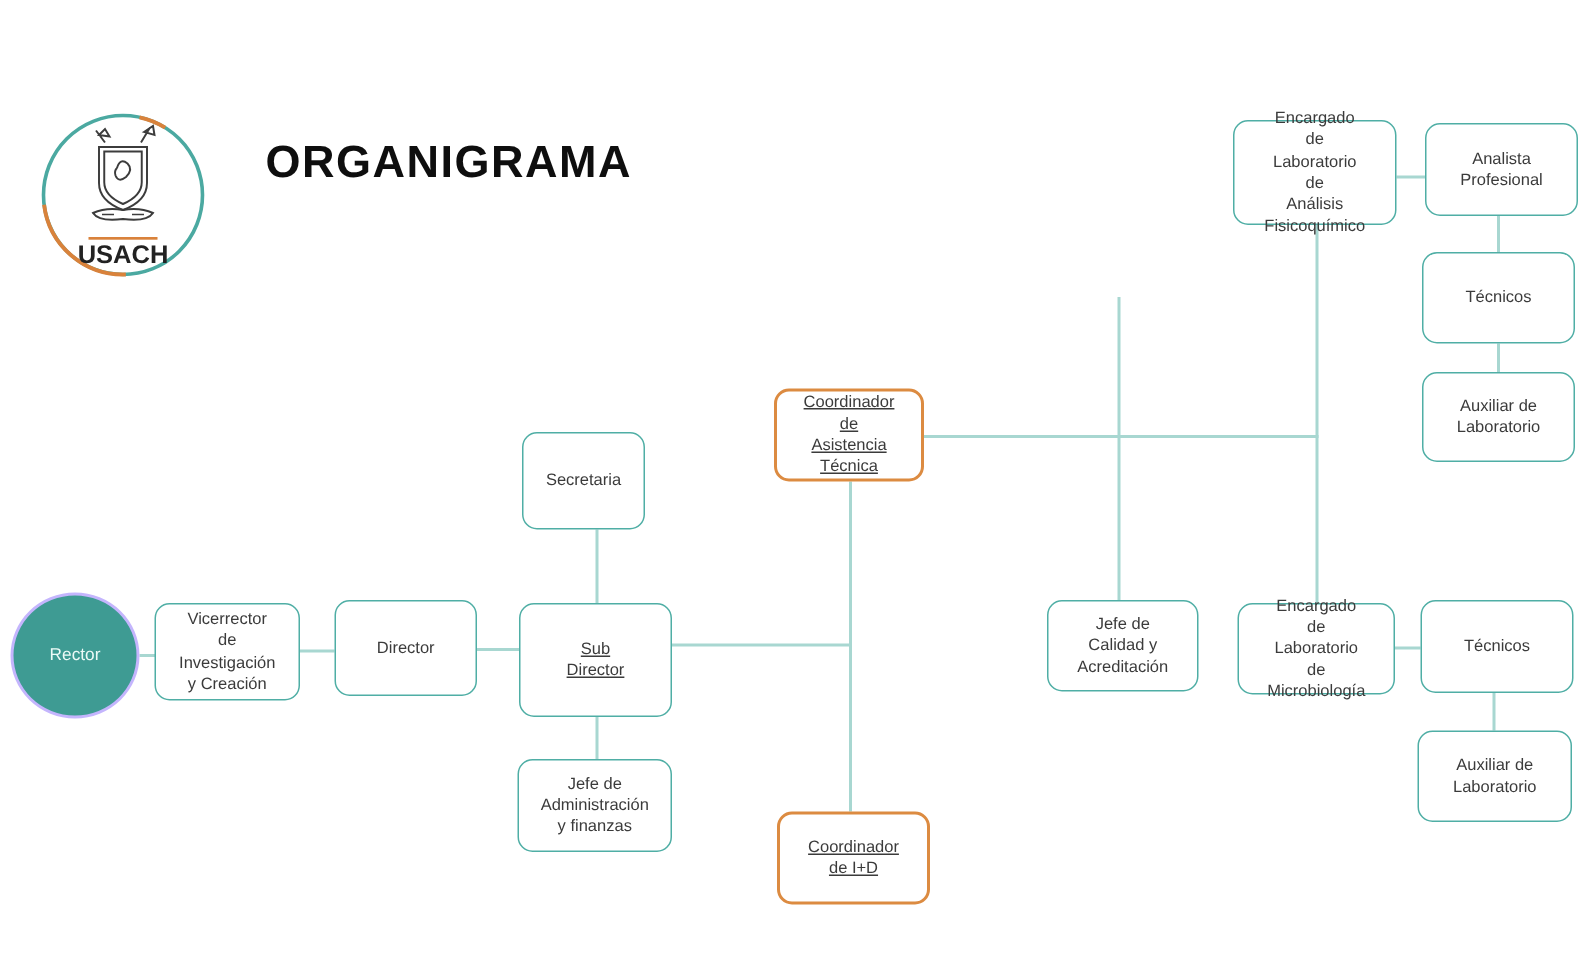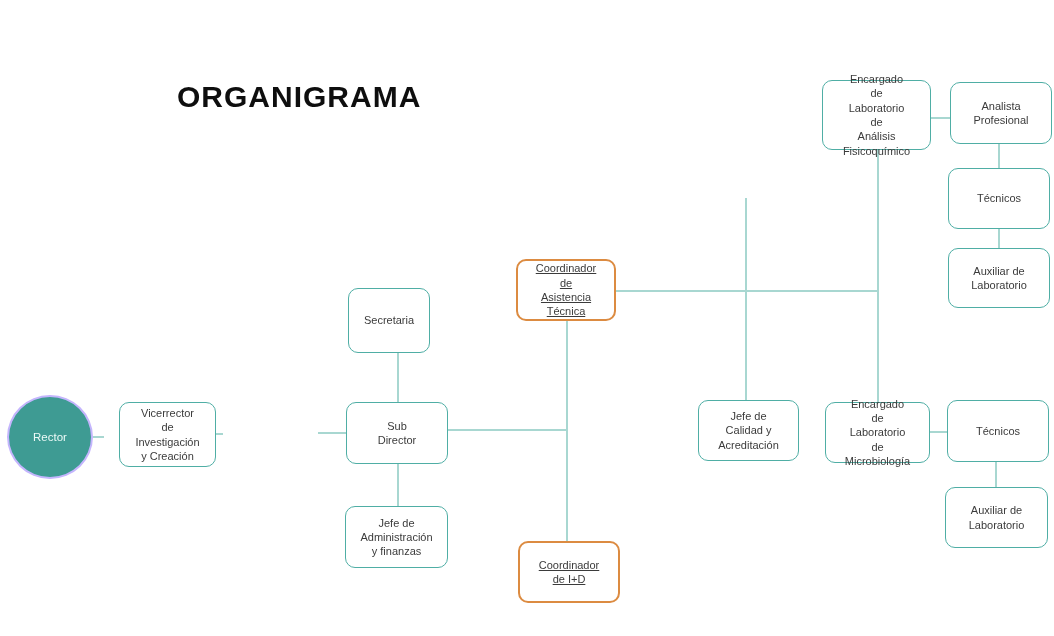--- a/index.html
+++ b/index.html
@@ -1,21 +1,21 @@
 <!DOCTYPE html>
 <html><head>
 <meta charset="utf-8">
 <style>
   html,body{margin:0;padding:0;background:#fff;}
   #canvas{
     position:relative;width:1054px;height:636px;background:#ffffff;
     font-family:"Liberation Sans","DejaVu Sans",sans-serif;overflow:hidden;
   }
   .page-title{
-    position:absolute;left:177px;top:80px;font-size:30px;font-weight:bold;
+    position:absolute;left:177px;top:92px;font-size:30px;font-weight:bold;
     letter-spacing:1px;color:#0e0e0e;
   }
   .node{
     position:absolute;background:#fff;border:1.6px solid #4FAEA5;border-radius:10px;
     display:flex;align-items:center;justify-content:center;text-align:center;
     font-size:11px;line-height:1.3;color:#3b3b3b;white-space:pre-line;
     padding:20px;box-sizing:border-box;
   }
   .node.orange{border-color:#DC8B41;border-width:2px;text-decoration:underline;}
   .rector{
@@ -26,20 +26,38 @@
   .hline,.vline{position:absolute;background:#A8D7D1;}
   .hline{height:2px;}
   .vline{width:2px;}
   .logo{position:absolute;left:26px;top:74px;width:112px;height:112px;}
 </style>
 </head>
 <body>
 
 <div id="canvas">
 
+  <div class="logo">
+    <svg width="112" height="112" viewBox="0 0 112 112">
+      <circle cx="56" cy="56" r="53" fill="#ffffff" stroke="#4BA9A1" stroke-width="2.4"></circle>
+      <path d="M3.4 62.5 A 53 53 0 0 0 57.9 109" fill="none" stroke="#D9823B" stroke-width="2.6"></path>
+      <path d="M67 4.2 A 53 53 0 0 1 84.1 11.1" fill="none" stroke="#D9823B" stroke-width="2.6"></path>
+      <g stroke="#3c3c3c" stroke-width="1.3" fill="none">
+        <path d="M40 24 H72 V48 Q72 60 56 66 Q40 60 40 48 Z"></path>
+        <path d="M43.5 27 H68.5 V47.5 Q68.5 56.5 56 62 Q43.5 56.5 43.5 47.5 Z"></path>
+        <path d="M44 21 L38 13 M40 16 L44 12 L47 17 Z"></path>
+        <path d="M68 21 L74 11 M70 14 L76 10 L77 16 Z"></path>
+        <path d="M52 38 Q54 31 59 35 Q63 39 58 44 Q53 48 51 43 Q50 40 52 38"></path>
+        <path d="M36 68 Q45 64 56 66 Q67 64 76 68 Q72 74 56 72 Q40 74 36 68 Z"></path>
+        <path d="M42 69 H50 M62 69 H70" stroke-width="0.9"></path>
+      </g>
+      <rect x="33" y="84" width="46" height="1.8" fill="#D9823B"></rect>
+      <text x="56" y="101" text-anchor="middle" font-family="Liberation Sans, sans-serif" font-size="17" font-weight="bold" fill="#222">USACH</text>
+    </svg>
+  </div>
 
   <div class="page-title">ORGANIGRAMA</div>
 
   <div class="hline" style="left:93px;top:436px;width:11px;"></div>
   <div class="hline" style="left:200px;top:433px;width:23px;"></div>
   <div class="hline" style="left:318px;top:432px;width:28px;"></div>
   <div class="vline" style="left:397px;top:353px;height:49px;"></div>
   <div class="vline" style="left:397px;top:464px;height:42px;"></div>
   <div class="hline" style="left:448px;top:429px;width:120px;"></div>
   <div class="vline" style="left:566px;top:321px;height:220px;"></div>
@@ -47,26 +65,27 @@
   <div class="vline" style="left:745px;top:198px;height:202px;"></div>
   <div class="vline" style="left:877px;top:150px;height:252px;"></div>
   <div class="hline" style="left:931px;top:117px;width:19px;"></div>
   <div class="vline" style="left:998px;top:144px;height:24px;"></div>
   <div class="vline" style="left:998px;top:229px;height:19px;"></div>
   <div class="hline" style="left:930px;top:431px;width:17px;"></div>
   <div class="vline" style="left:995px;top:462px;height:25px;"></div>
 
   <div class="rector" style="left:7px;top:395px;width:86px;height:84px;">Rector</div>
 
-  <div class="node" style="left:103px;top:402px;width:97px;height:65px;margin-left:16px;">Vicerrector de
+  <div class="node" style="left:103px;top:402px;width:97px;height:65px;">Vicerrector de
 Investigación
 y Creación</div>
 
+  <div class="node" style="left:223px;top:400px;width:95px;height:64px;">Director</div>
 
-  <div class="node" style="left:346px;top:402px;width:102px;height:62px;">Sub Director</div>
+  <div class="node" style="left:346px;top:402px;width:102px;height:76px;text-decoration:underline;">Sub Director</div>
 
   <div class="node" style="left:348px;top:288px;width:82px;height:65px;">Secretaria</div>
 
   <div class="node" style="left:345px;top:506px;width:103px;height:62px;">Jefe de
 Administración
 y finanzas</div>
 
   <div class="node orange" style="left:516px;top:259px;width:100px;height:62px;">Coordinador
 de Asistencia
 Técnica</div>

